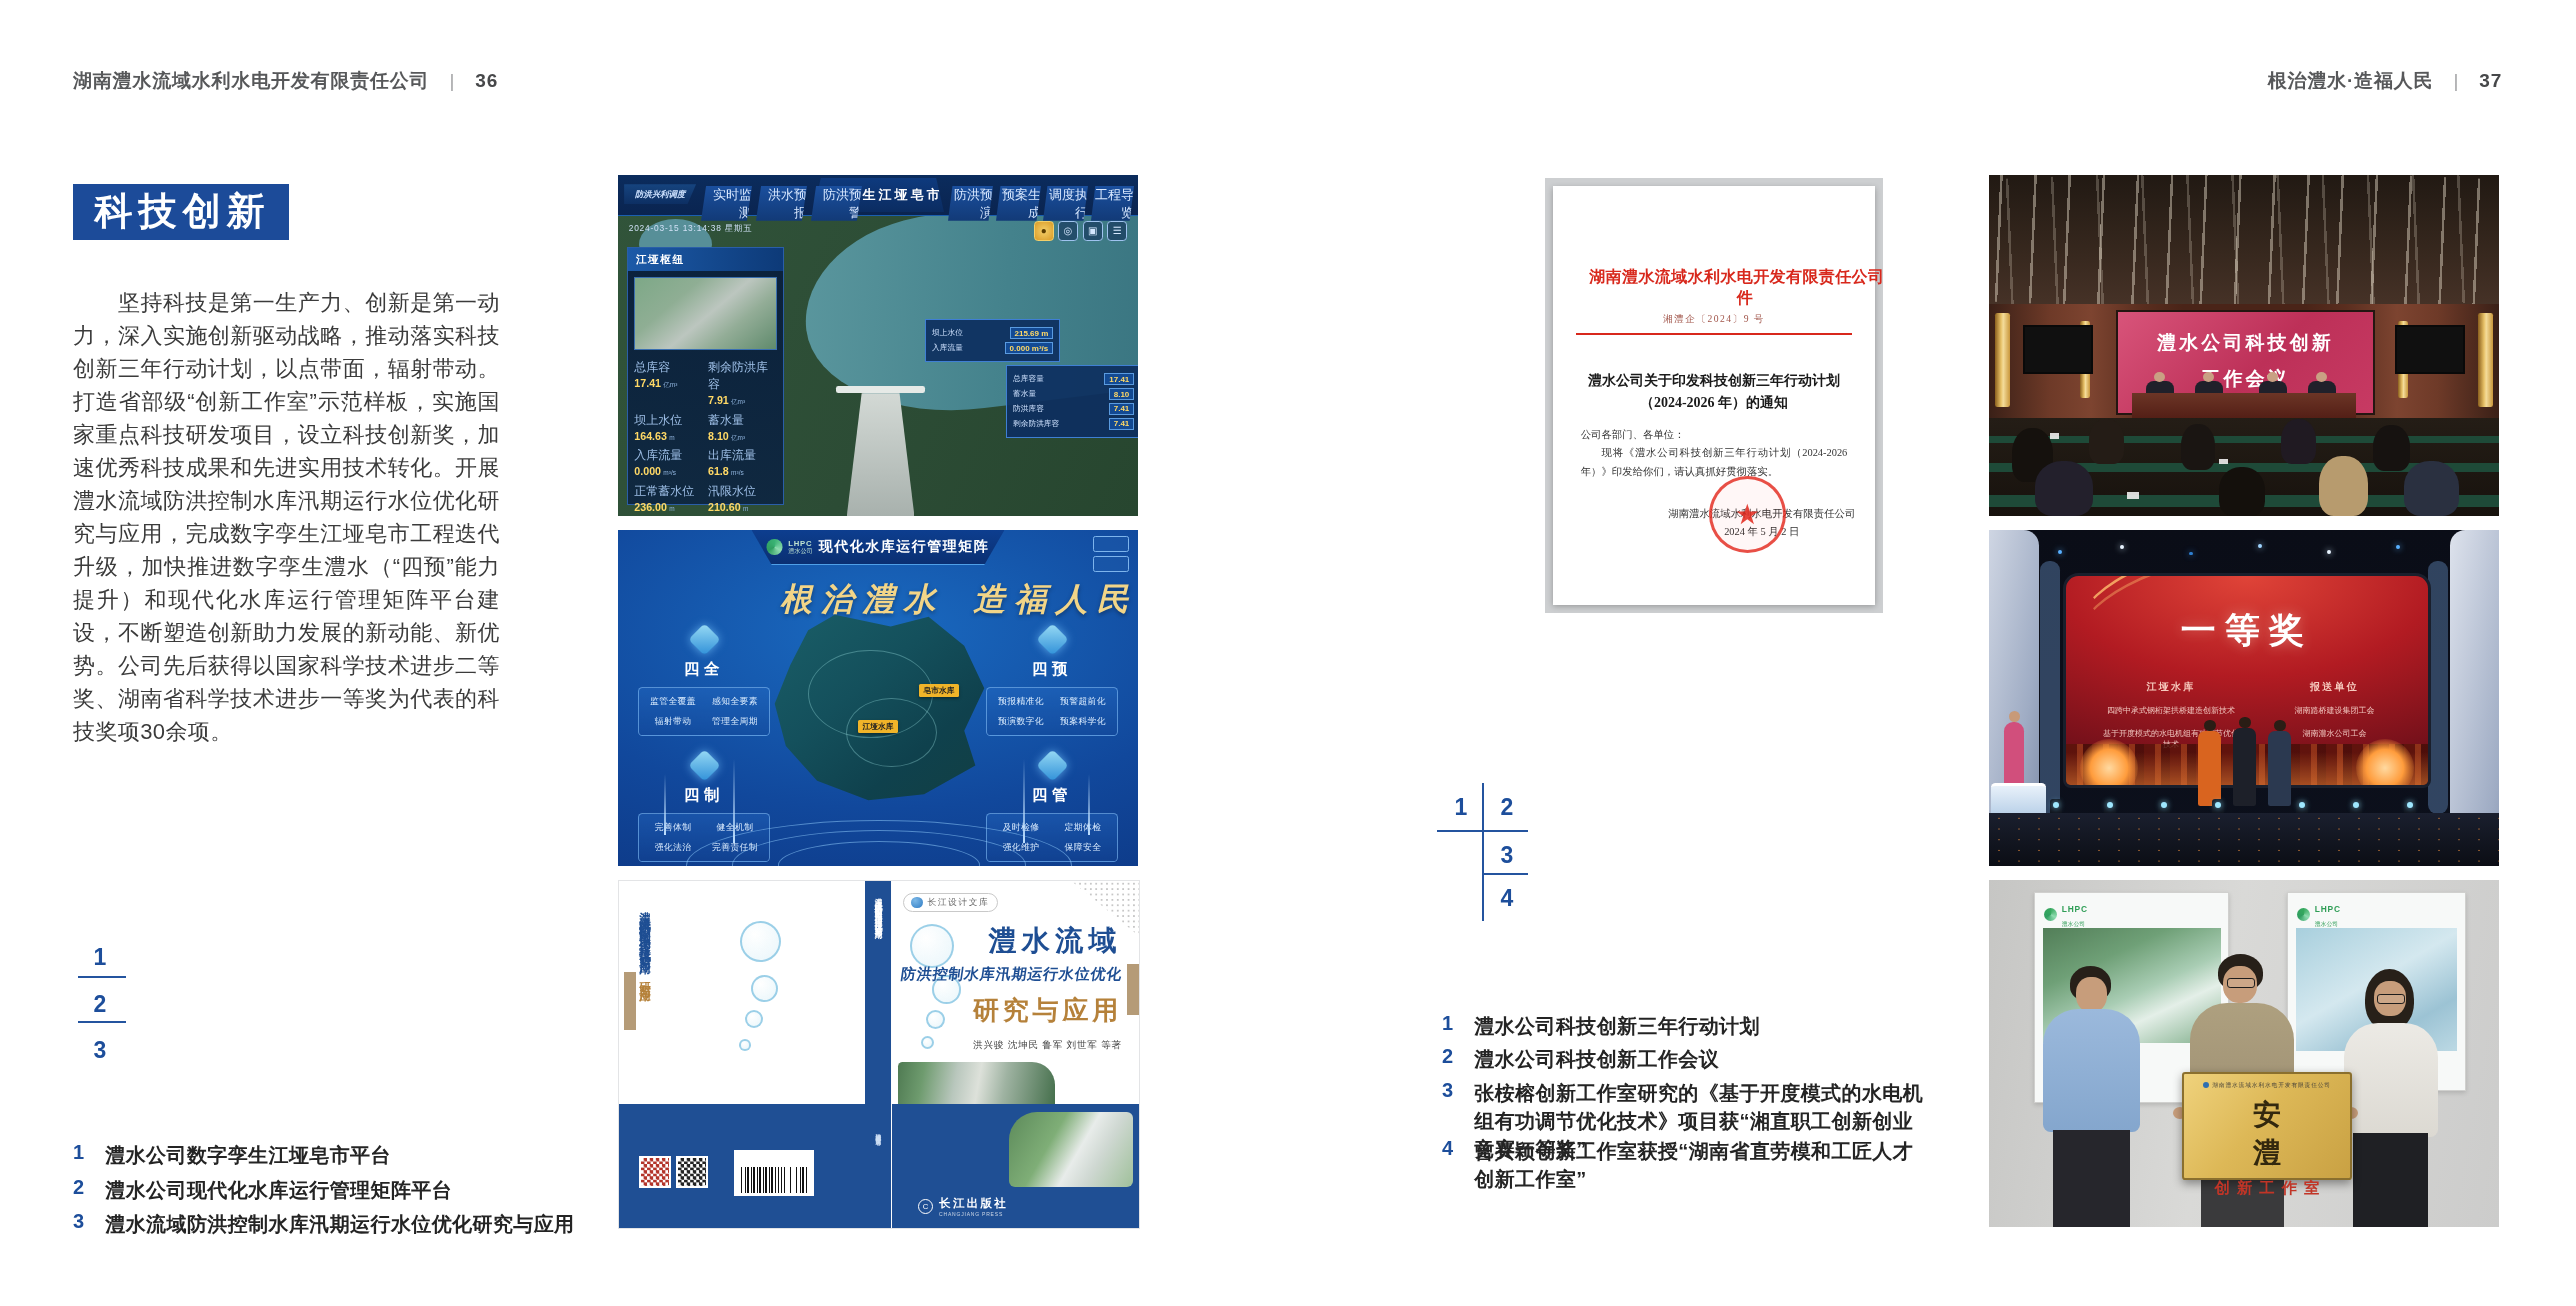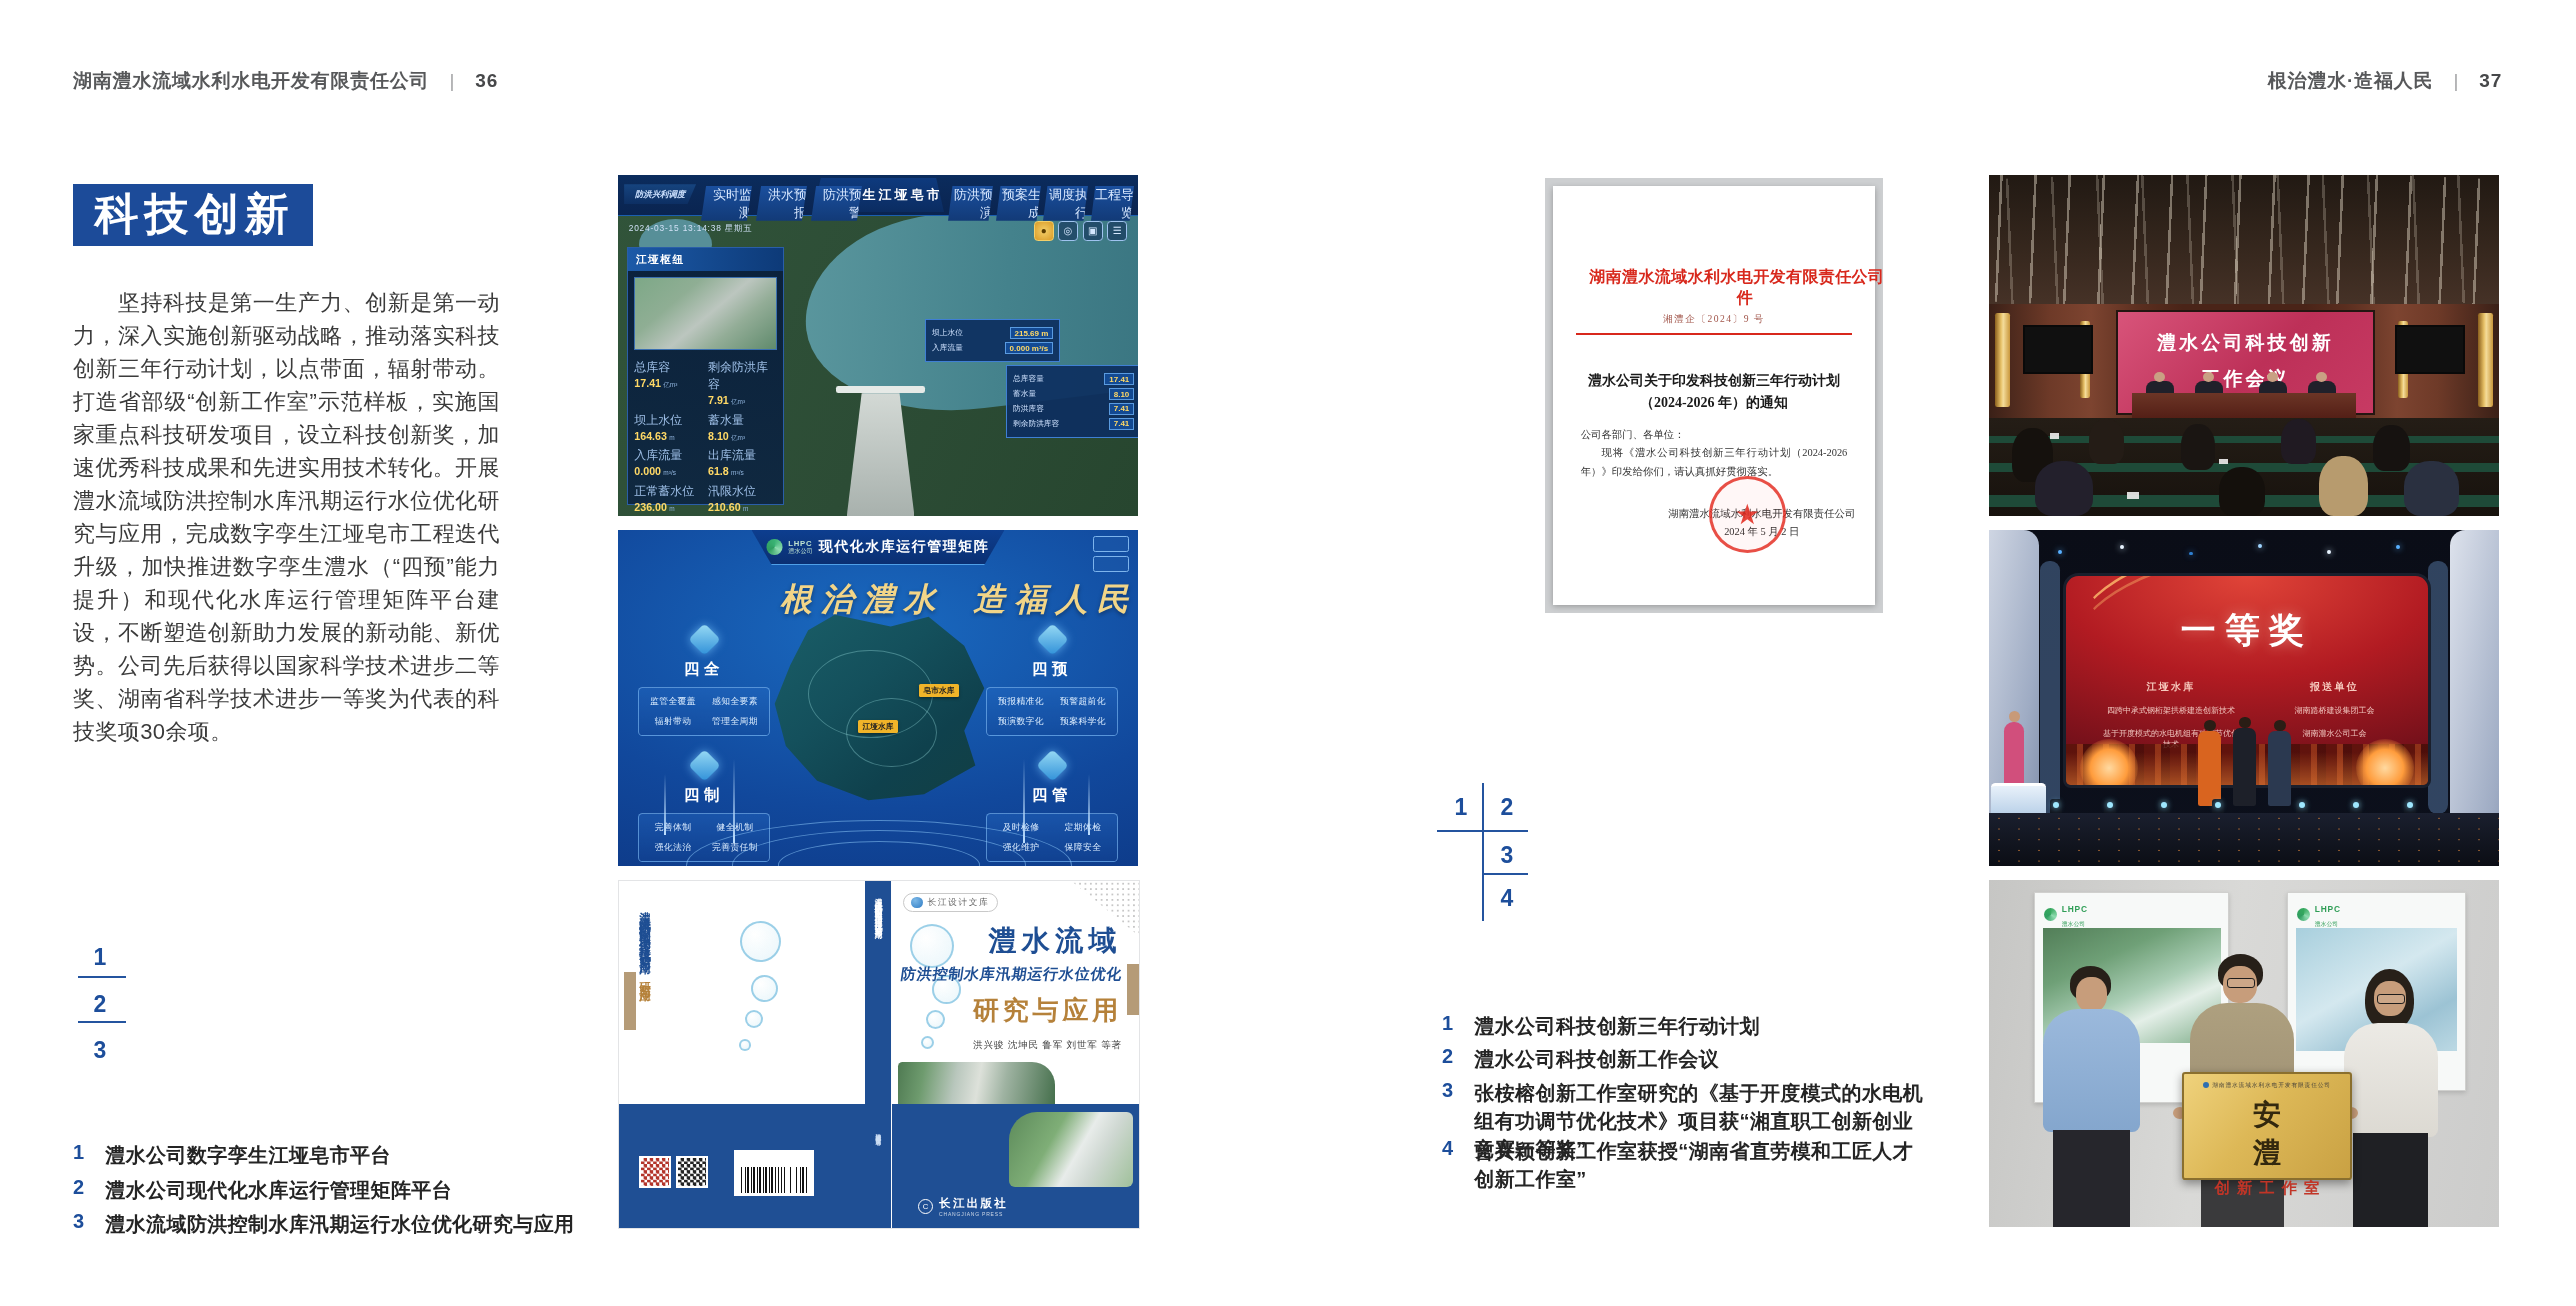--- a/index.html
+++ b/index.html
@@ -7,21 +7,21 @@
        font-family:"Liberation Sans",sans-serif;-webkit-font-smoothing:antialiased;}
   .abs{position:absolute;}
   .canvas{position:absolute;left:0;top:0;width:2576px;height:1306px;background:#fff;}
 
   
   .hdr{font-size:19px;font-weight:700;color:#57585a;letter-spacing:0.8px;white-space:nowrap;}
   .hdr .sep{color:#a3a4a6;font-weight:400;margin:0 14px;}
   .hdr .pg{color:#47484a;}
 
   
-  .badge{background:#1c4b99;color:#fff;font-size:44px;font-weight:700;
+  .badge{background:#1c4b99;color:#fff;font-size:38px;font-weight:700;
          letter-spacing:6.1px;padding:8.4px 18.4px 10px 21.5px;line-height:1;}
   .para{width:427px;font-size:22px;line-height:33px;color:#3b3b3b;font-weight:500;
         text-align:justify;text-indent:45px;letter-spacing:0.4px;}
 
   .fig-no{font-size:23px;font-weight:700;color:#1d4e9b;width:28px;text-align:center;}
   .fig-line{background:#24549f;}
 
   .cap{display:flex;align-items:flex-start;}
   .cap .no{color:#1d4e9b;font-weight:700;font-size:20px;width:20px;flex:0 0 20px;}
   .cap .tx{color:#242424;font-weight:600;font-size:20px;margin-left:12.3px;line-height:28px;letter-spacing:0.4px;}

